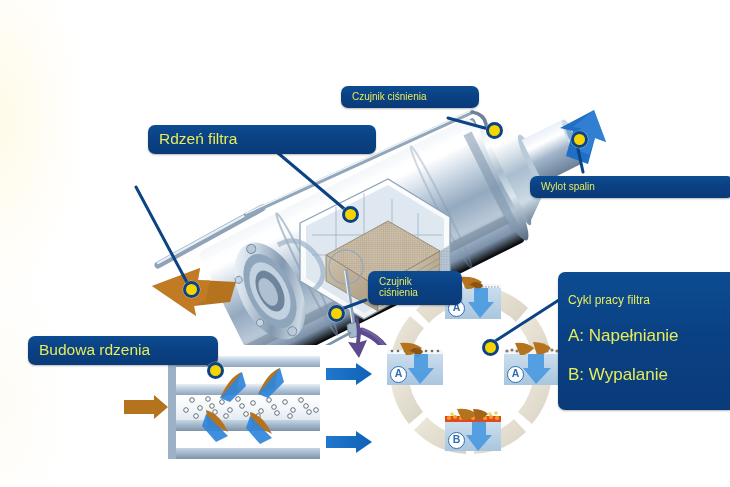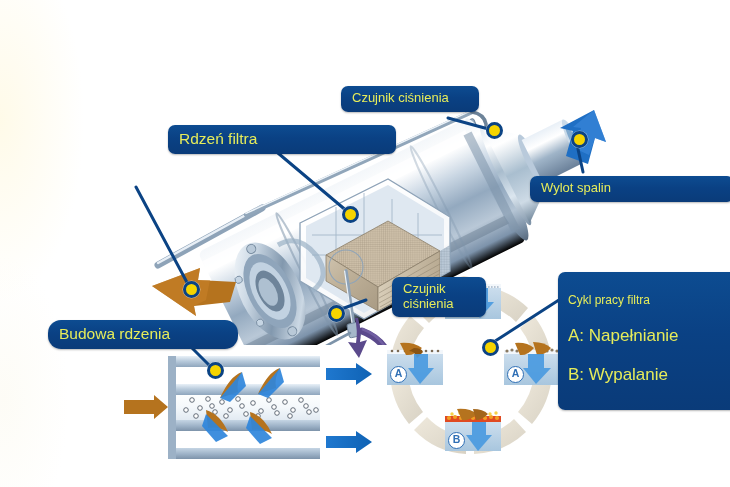--- a/index.html
+++ b/index.html
@@ -22,22 +22,22 @@
     position:absolute;
     background:linear-gradient(180deg,#0d4c91 0%,#0a4184 45%,#0a3b79 100%);
     border-radius:7px;
     color:#e6ec5a;
     padding:5px 11px 6px 11px;
     line-height:1.13;
     box-shadow:0 1px 2px rgba(0,0,0,.28);
     white-space:pre-line;
     z-index:40;
   }
-  .label.one{font-size:15.5px;margin-left:20px;}
-  .label.small{font-size:13px;}
+  .label.one{font-size:15.5px;}
+  .label.small{font-size:10px;}
   .label .ttl{font-size:12px;display:block;}
   .label .sub{font-size:17px;display:block;line-height:1.22;}
 
   
   .svgfull{position:absolute;left:0;top:0;width:730px;height:487px;z-index:35;pointer-events:none;}
   .marker{
     position:absolute;width:17px;height:17px;border-radius:50%;
     background:#f5d400;border:3.5px solid #0b4384;
     box-sizing:border-box;z-index:45;
     box-shadow:0 0 0 .5px rgba(255,255,255,.5);
@@ -486,24 +486,24 @@
   <div class="marker" style="left:207px;top:362px;"></div>
   <div class="marker" style="left:482px;top:339px;"></div>
 
   <div class="label small" style="left:341px;top:86px;width:116px;">Czujnik ciśnienia</div>
 
   <div class="label one" style="left:148px;top:125px;width:206px;">Rdzeń filtra</div>
 
 
   <div class="label small" style="left:530px;top:176px;width:182px;">Wylot spalin</div>
 
-  <div class="label small" style="left:368px;top:277px;width:72px;margin-left:24px;">Czujnik
+  <div class="label small" style="left:368px;top:271px;width:72px;">Czujnik
 ciśnienia</div>
 
-  <div class="label one" style="left:28px;top:320px;width:168px;border-radius:13px;">Budowa rdzenia</div>
+  <div class="label one" style="left:28px;top:336px;width:168px;">Budowa rdzenia</div>
 
   <div class="label" style="left:558px;top:272px;width:160px;padding:4px 10px 7px 10px;">
     <span class="ttl">Cykl pracy filtra</span>
     <span class="sub">A: Napełnianie</span>
     <span class="sub">B: Wypalanie</span>
   </div>
 
 </div>
 
 </body></html>

